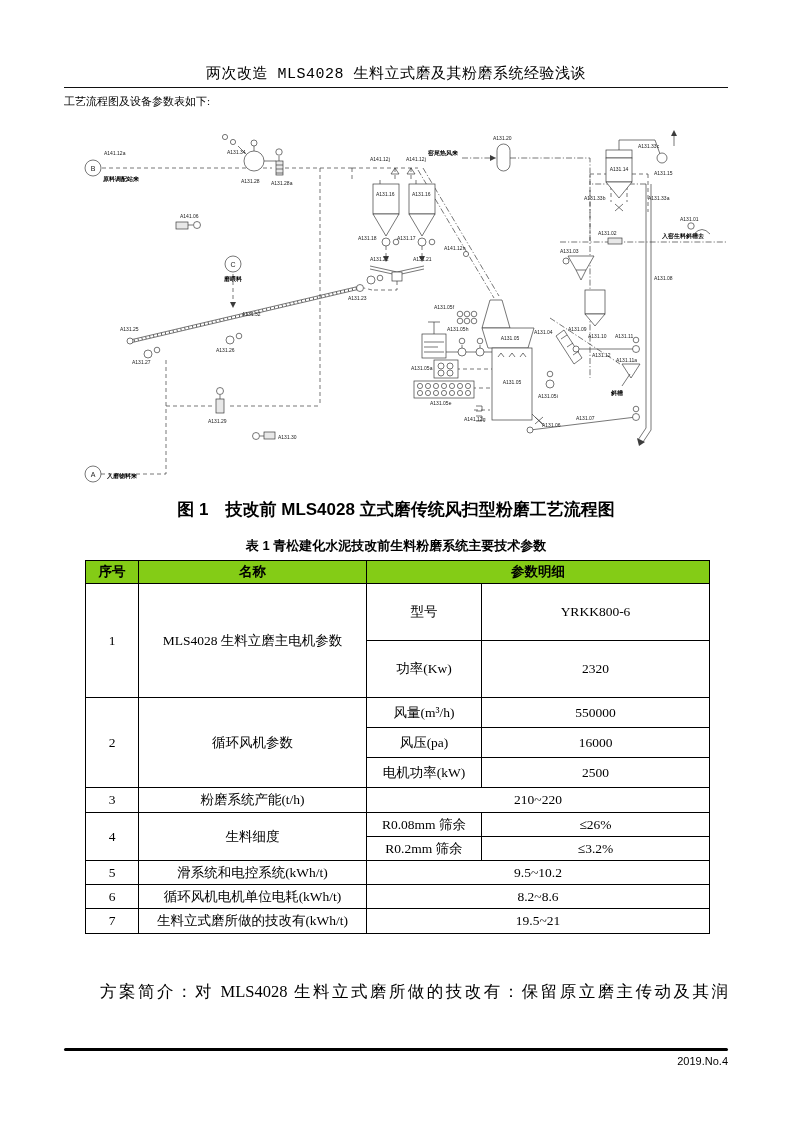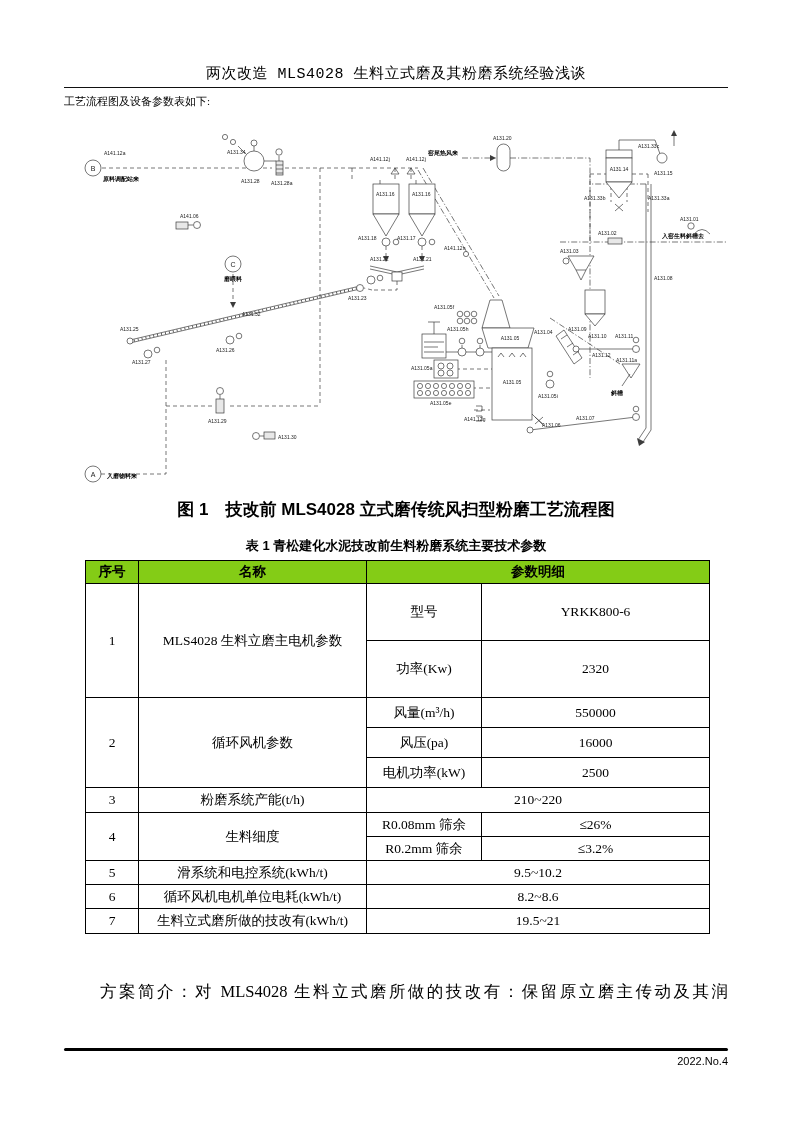--- a/index.html
+++ b/index.html
@@ -328,15 +328,15 @@
       <td>7</td>
       <td>生料立式磨所做的技改有(kWh/t)</td>
       <td colspan="2">19.5~21</td>
     </tr>
   </tbody>
     </table>
 
   <div id="para-line-1" class="para-line">方案简介：对 MLS4028 生料立式磨所做的技改有：保留原立磨主传动及其润</div>
 
   <div id="footer-rule"></div>
-  <div id="footer-issue">2022.No.4</div>
+  <div id="footer-issue">2019.No.4</div>
 
 </div>
 
 </body></html>

